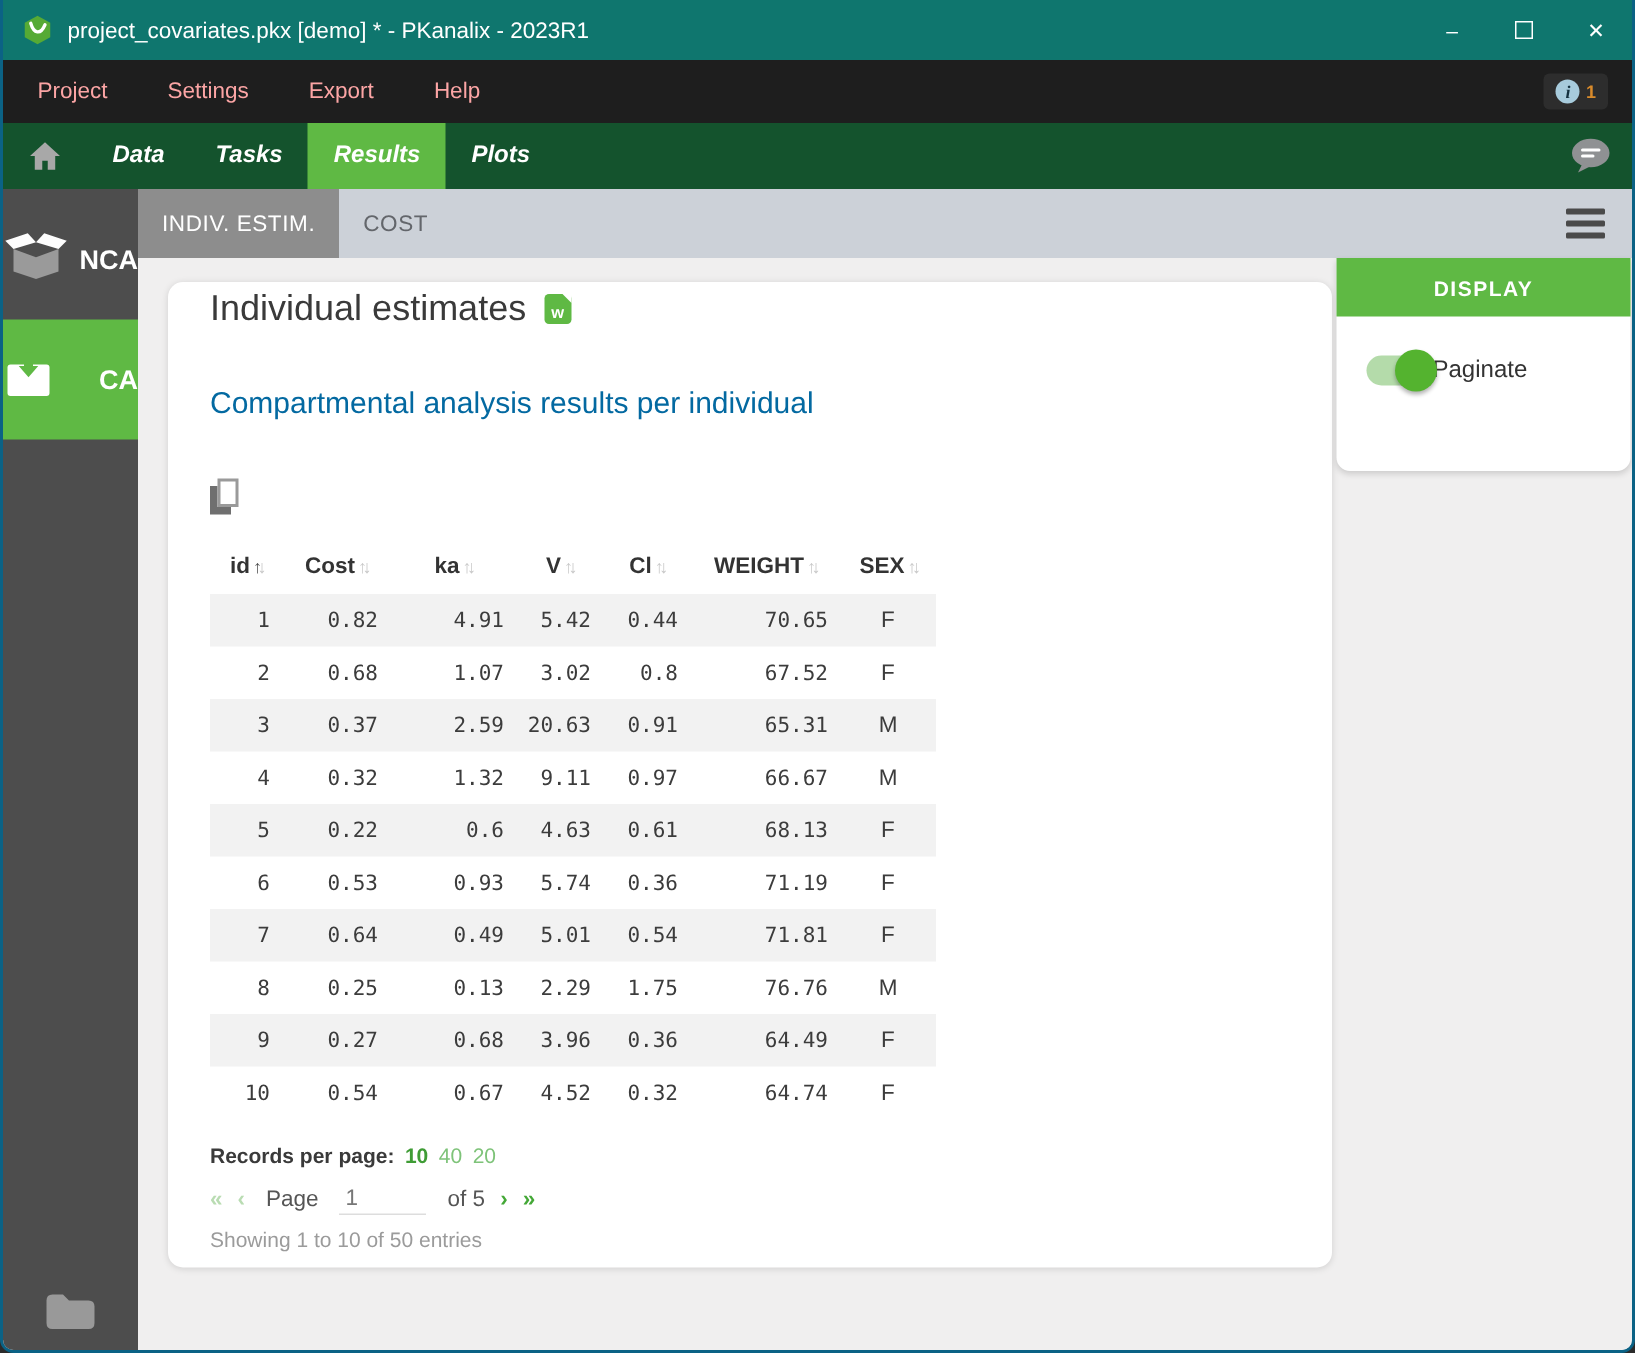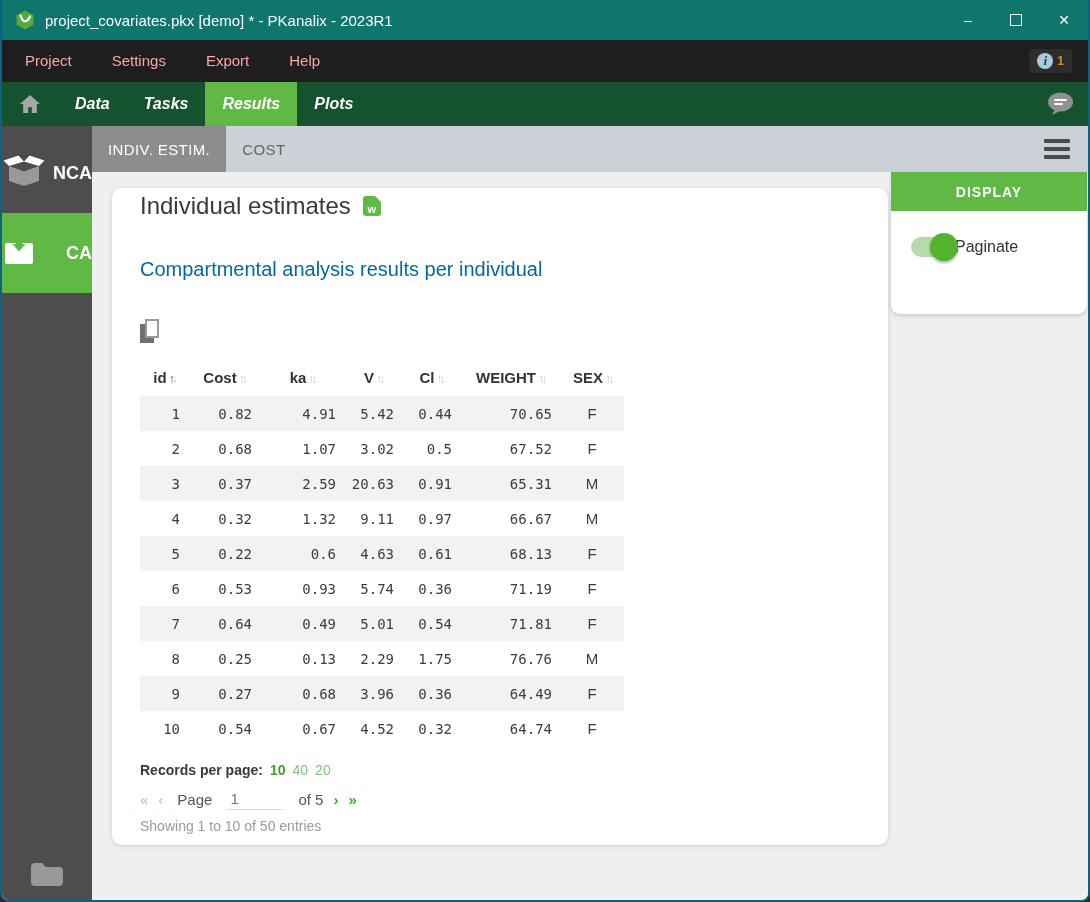--- a/index.html
+++ b/index.html
@@ -253,21 +253,21 @@
                   <td>5.42</td>
                   <td>0.44</td>
                   <td>70.65</td>
                   <td class="sex">F</td>
                 </tr>
                 <tr class="even">
                   <td>2</td>
                   <td>0.68</td>
                   <td>1.07</td>
                   <td>3.02</td>
-                  <td>0.5</td>
+                  <td>0.8</td>
                   <td>67.52</td>
                   <td class="sex">F</td>
                 </tr>
                 <tr class="odd">
                   <td>3</td>
                   <td>0.37</td>
                   <td>2.59</td>
                   <td>20.63</td>
                   <td>0.91</td>
                   <td>65.31</td>

